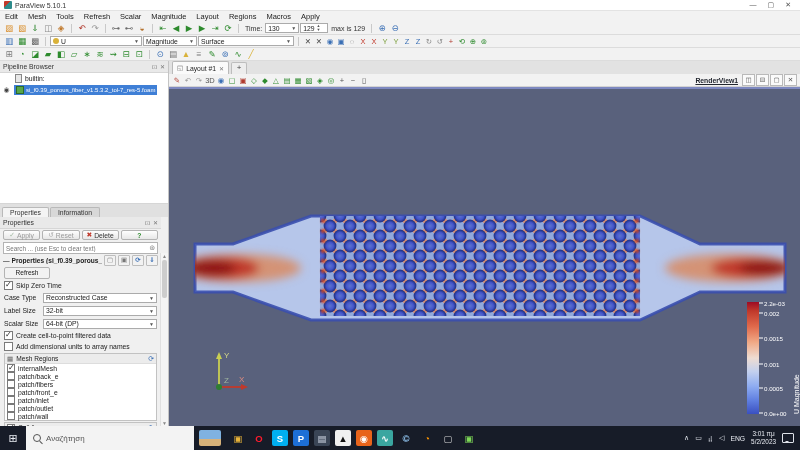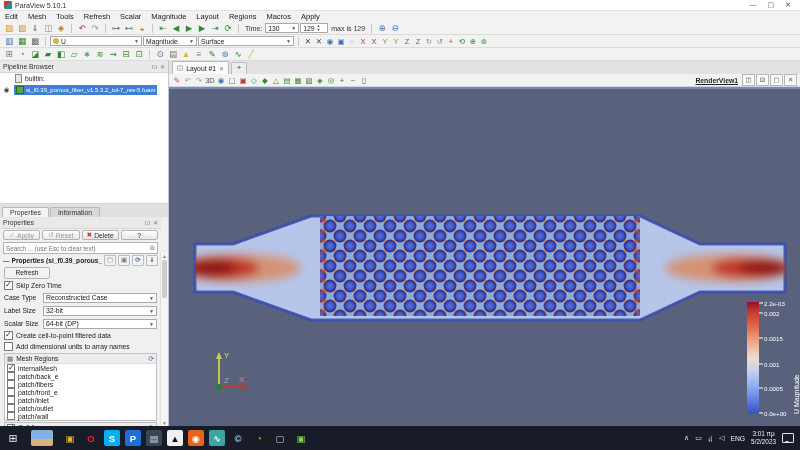--- a/index.html
+++ b/index.html
@@ -585,20 +585,24 @@
     <polygon points="43,40 36,37 36,43" fill="#c0392b"></polygon>
     <circle cx="14" cy="40" r="3" fill="#2e7d32"></circle>
     <text x="19" y="11" fill="#d6d98a" font-size="8">Y</text>
     <text x="34" y="35" fill="#d98a80" font-size="8">X</text>
     <text x="19" y="36" fill="#9fb59f" font-size="8">Z</text>
   </svg>
 </div>
 
 <div class="taskbar">
   <span class="start">⊞</span>
+  <span class="tsearch">
+    <span class="mag"></span>
+    <span>Αναζήτηση</span>
+  </span>
   <span class="widgetchip"></span>
   <span class="tapps">
 
   <span class="tapp" style="color: rgb(232, 179, 57); background: transparent;">▣</span>
       <span class="tapp" style="color: rgb(255, 27, 45); background: transparent;">O</span>
       <span class="tapp" style="color: rgb(255, 255, 255); background: rgb(0, 175, 240);">S</span>
       <span class="tapp" style="color: rgb(255, 255, 255); background: rgb(29, 111, 214);">P</span>
       <span class="tapp" style="color: rgb(207, 214, 228); background: rgb(58, 69, 86);">▤</span>
       <span class="tapp" style="color: rgb(17, 17, 17); background: rgb(240, 240, 240);">▲</span>
       <span class="tapp" style="color: rgb(255, 255, 255); background: rgb(232, 100, 27);">◉</span>

